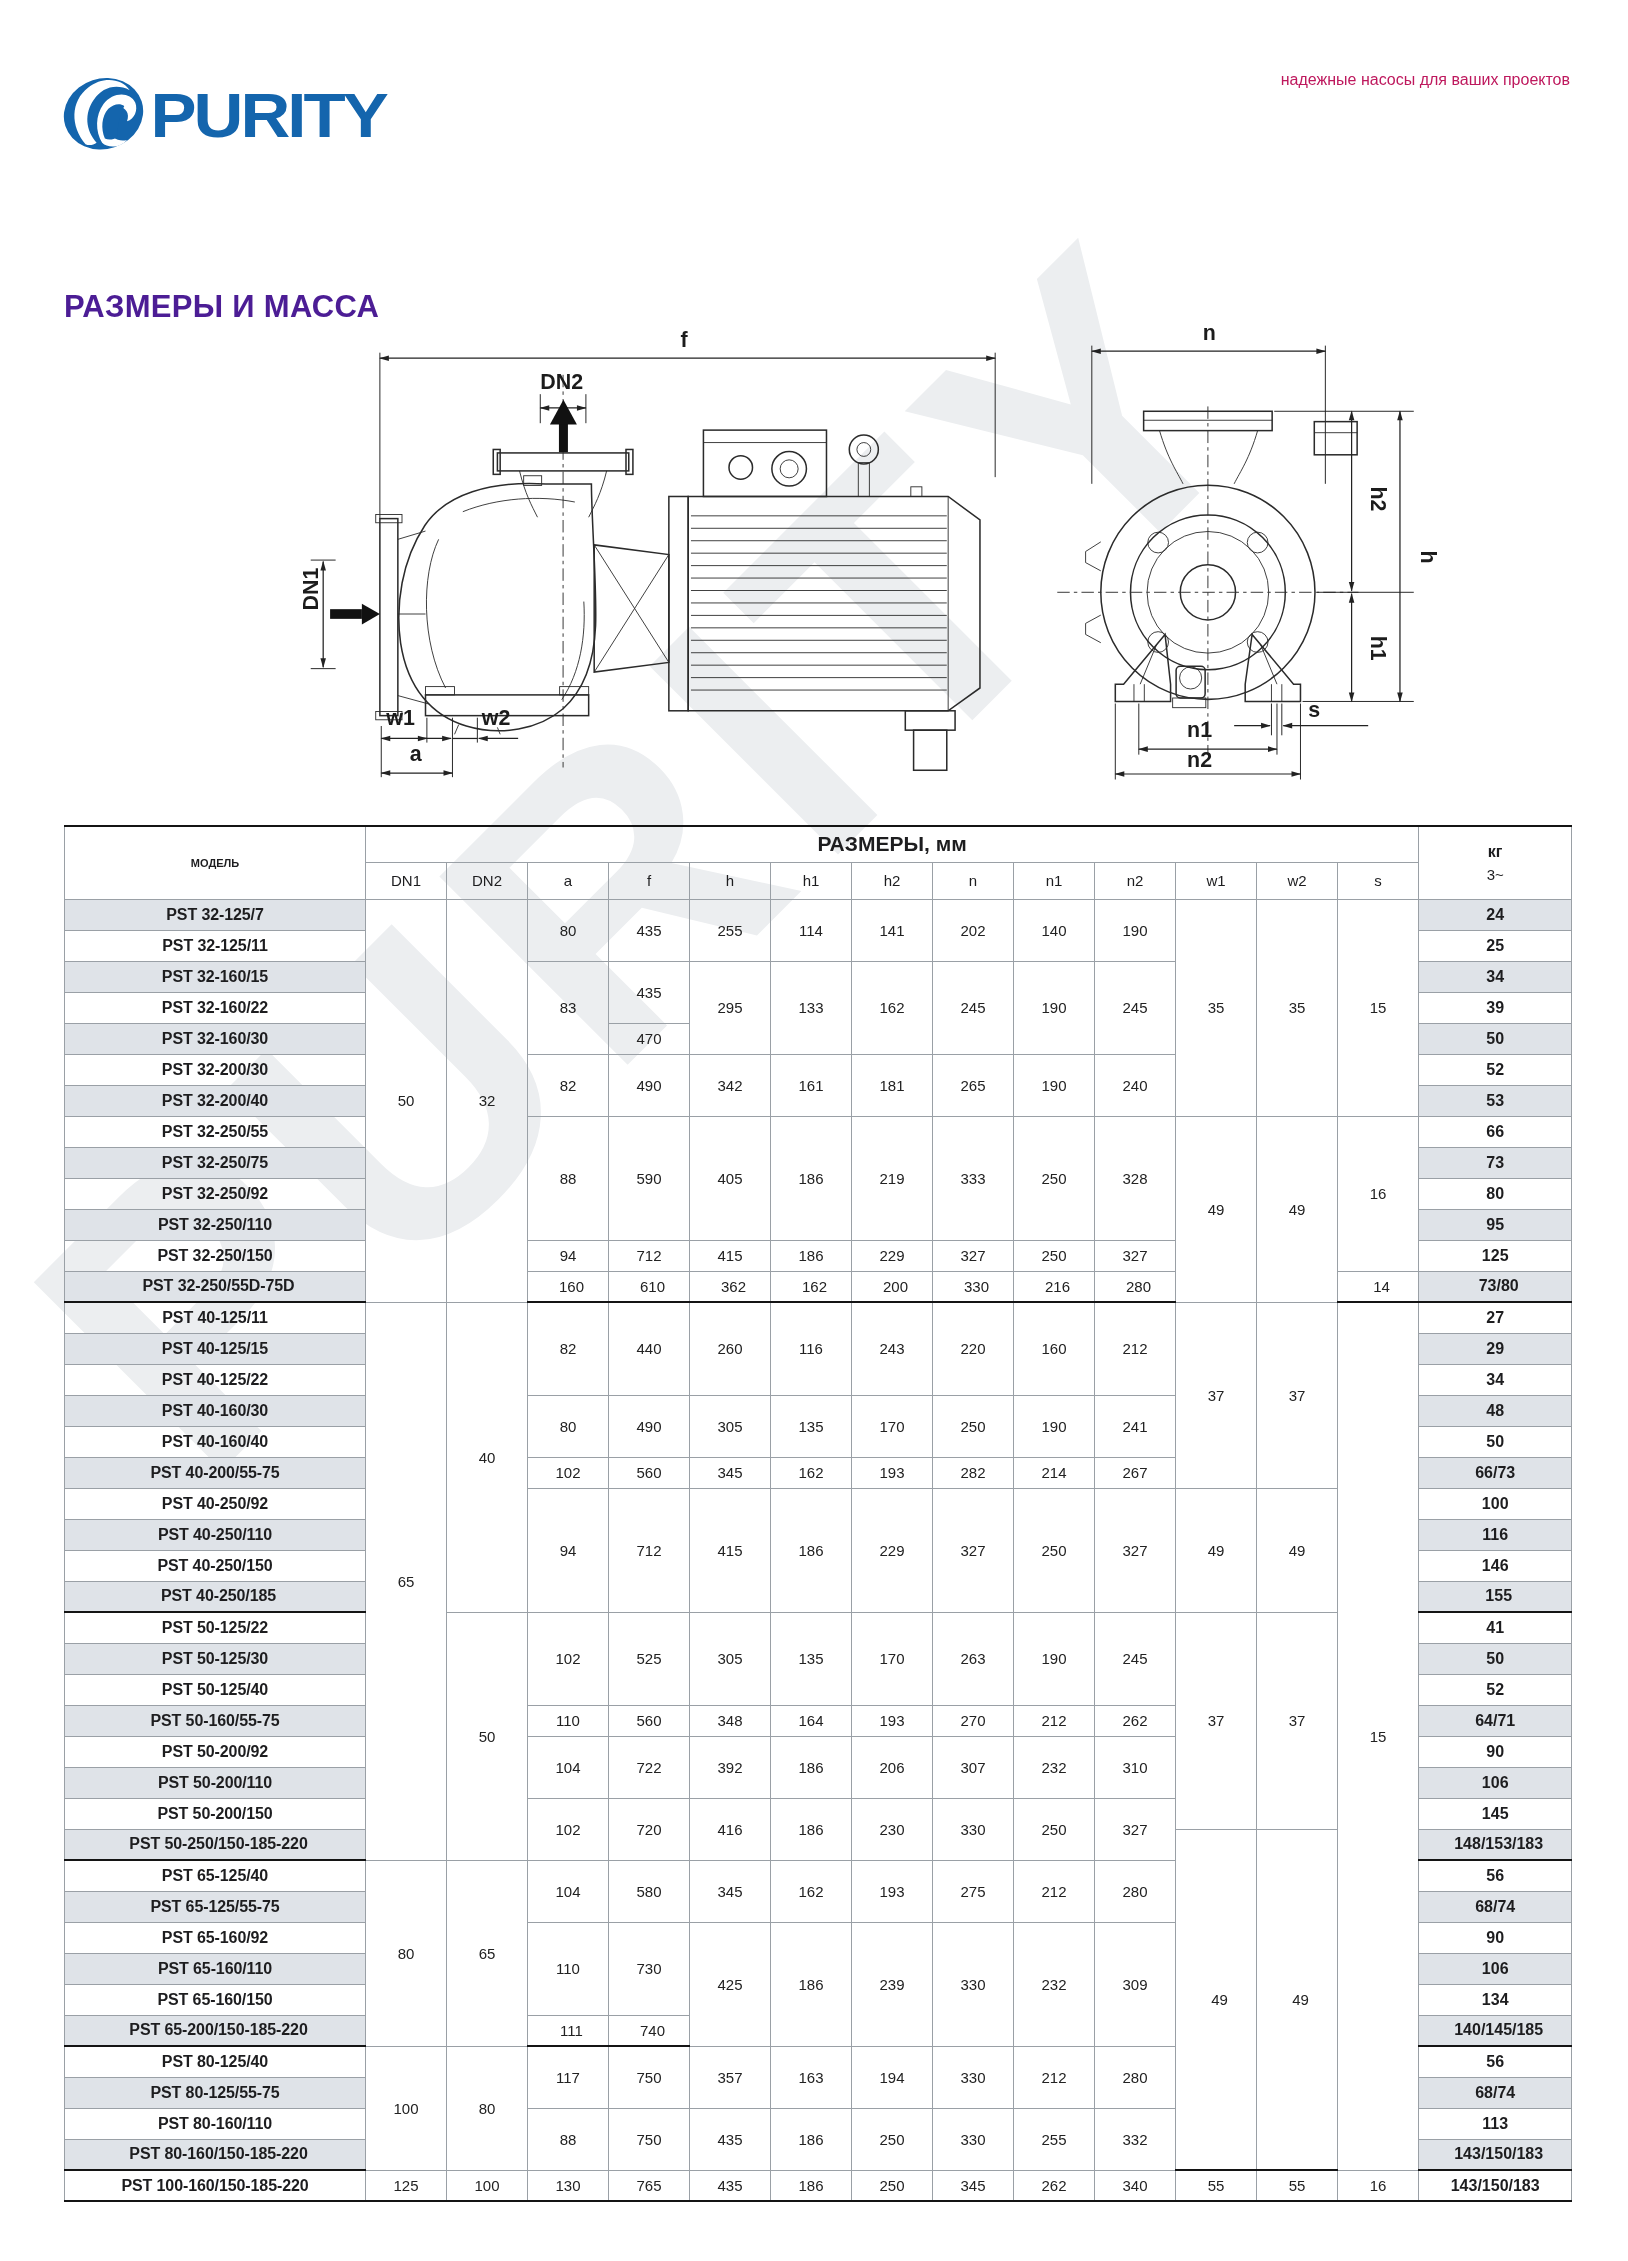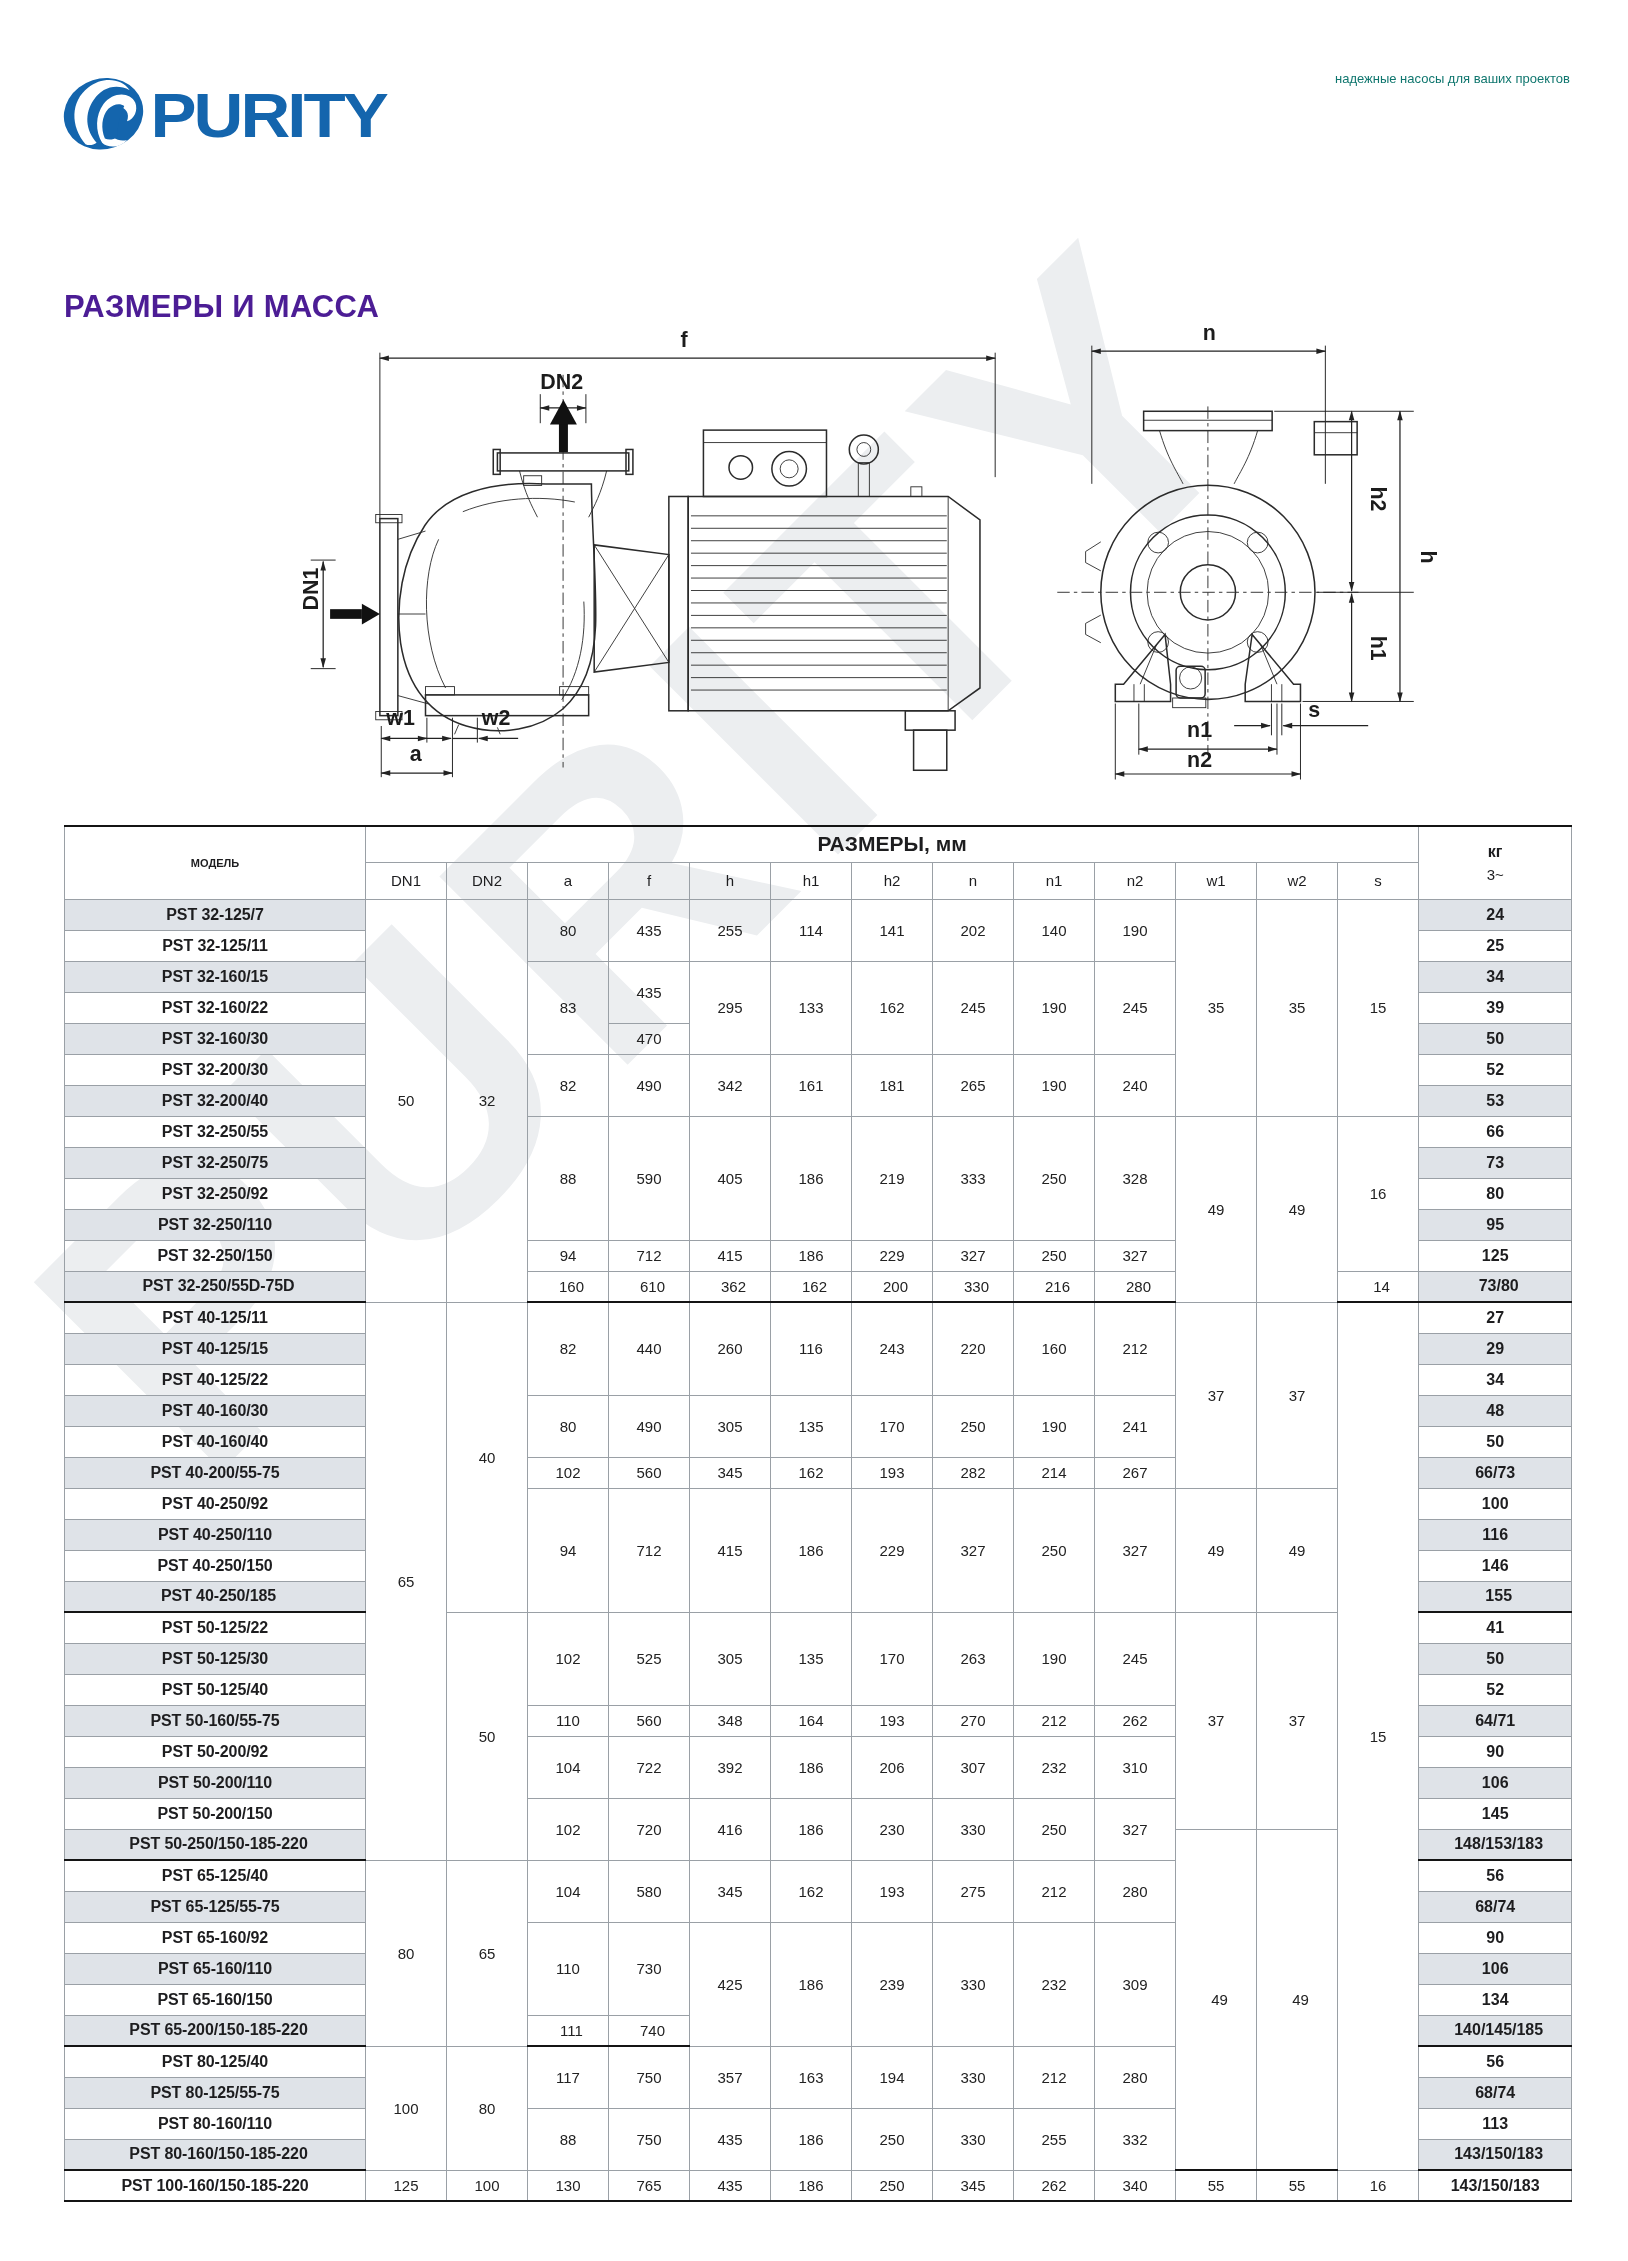--- a/index.html
+++ b/index.html
@@ -10,21 +10,21 @@
   .watermark{
     position:absolute;left:-48px;top:1237px;z-index:0;
     transform:rotate(-45deg);transform-origin:0 0;
     font-size:387px;font-weight:700;letter-spacing:18px;
     color:#eceef0;white-space:nowrap;user-select:none;
   }
   .layer{position:absolute;z-index:1;}
   .logo-svg{position:absolute;left:62px;top:72px;}
   .slogan{
     position:absolute;right:59px;top:71px;width:622px;text-align:right;
-    font-size:13px;color:#0f766e;
+    font-size:16px;color:#be185d;
   }
   .page-title{
     position:absolute;left:64px;top:289px;
     font-size:31px;font-weight:700;color:#4c1d95;letter-spacing:0.3px;
   }
   svg text.dlab{font-family:"Liberation Sans",sans-serif;font-size:31px;font-weight:700;fill:#1c1c1c;}
   svg .ol{stroke:#2b2b2b;stroke-width:2.2;fill:none;}
   svg .thin{stroke:#2b2b2b;stroke-width:1.3;fill:none;}
   svg .dim{stroke:#222;stroke-width:1.8;fill:none;}
   svg .ext{stroke:#222;stroke-width:1.4;fill:none;}

